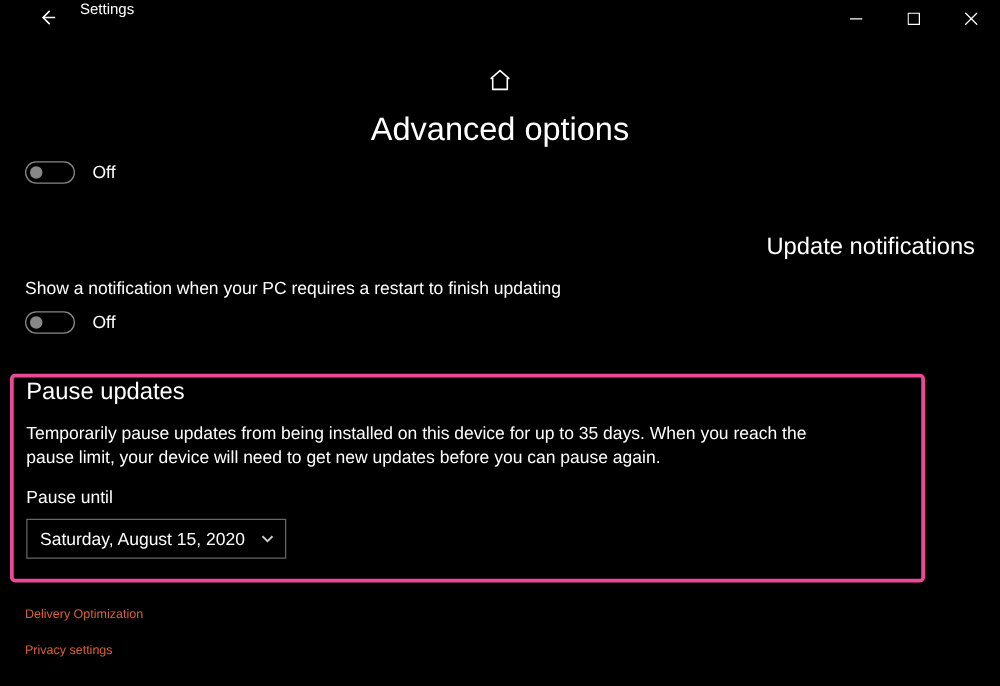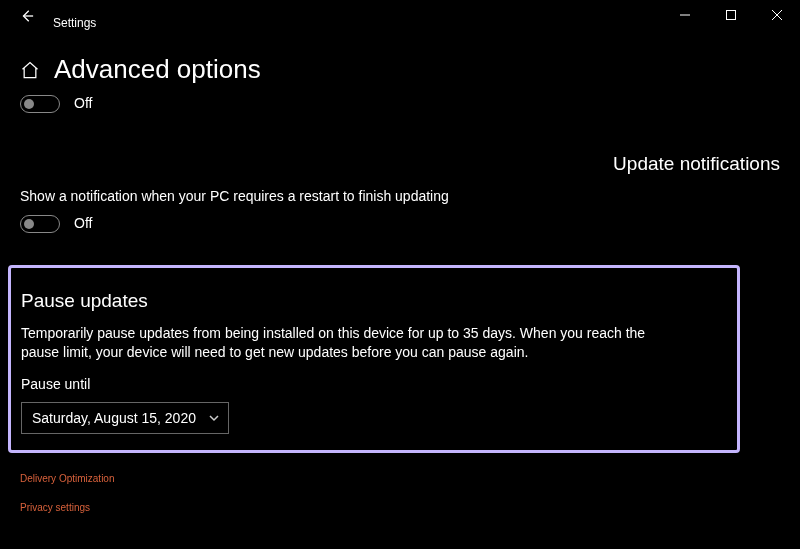--- a/index.html
+++ b/index.html
@@ -7,23 +7,23 @@
     width: 800px;
     height: 549px;
     background: #000;
     color: #fff;
     font-family: "Segoe UI", Arial, sans-serif;
     font-size: 14px;
     overflow: hidden;
   }
   .titlebar {
     display: flex;
-    align-items: flex-end;
+    align-items: flex-start;
     height: 30px;
-    padding-left: 13px;
+    padding-left: 24px;
   }
   .titlebar .back {
     width: 28px; height: 28px;
     display:flex; align-items:center; justify-content:center;
     cursor:pointer;
   }
   .titlebar .title {
     font-size: 12px;
     padding-left: 12px;
     flex: 0 0 auto;
@@ -36,20 +36,21 @@
     cursor:pointer;
   }
   .content {
     padding: 16px 20px 0 20px;
   }
   .page-header {
     display:flex;
     align-items:center;
     gap: 14px;
     margin-top: 8px;
+    flex-direction: column;
   }
   .page-header h1 {
     font-weight: 300;
     font-size: 26px;
   }
   .toggle-row {
     display:flex;
     gap: 14px;
     margin-top: 10px;
   }
@@ -72,23 +73,23 @@
     font-weight: 400;
     margin-top: 40px;
     text-align: right;
   }
   .section-desc {
     font-size: 14px;
     margin-top: 12px;
     line-height: 1.3;
   }
   .highlight {
-    border: 3px solid #c4b5fd;
+    border: 3px solid #ec4899;
     border-radius: 4px;
-    padding: 22px 10px 16px 10px;
+    padding: 1px 10px 16px 10px;
     margin-left: -12px;
     margin-right: 40px;
     margin-top: 32px;
   }
   .highlight .hl-title {
     font-size: 19px;
     font-weight: 400;
   }
   .highlight .hl-desc {
     font-size: 14px;

